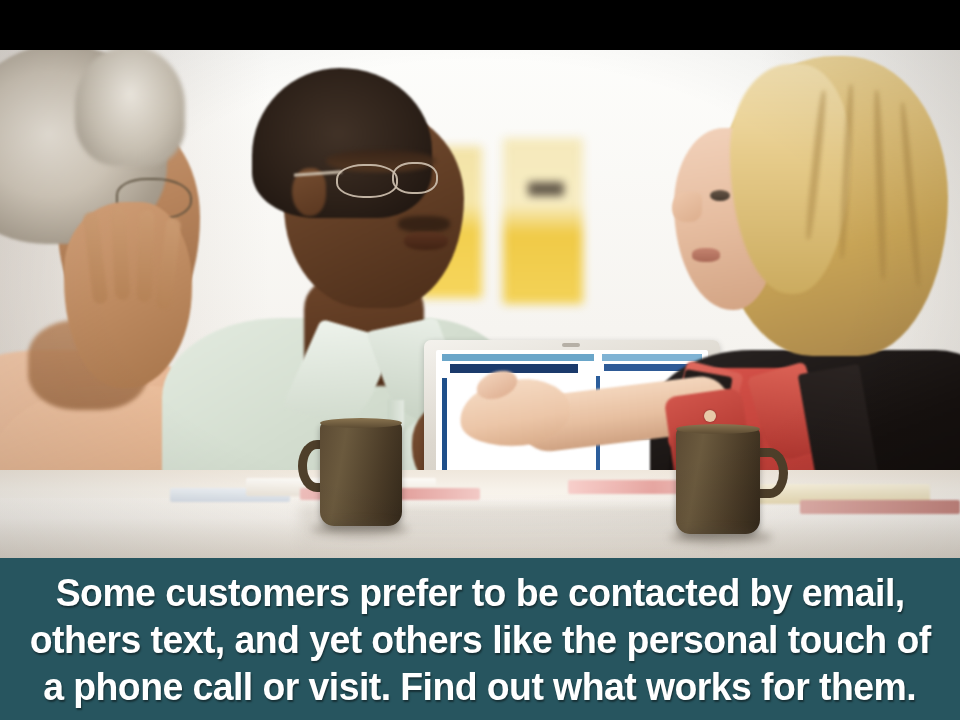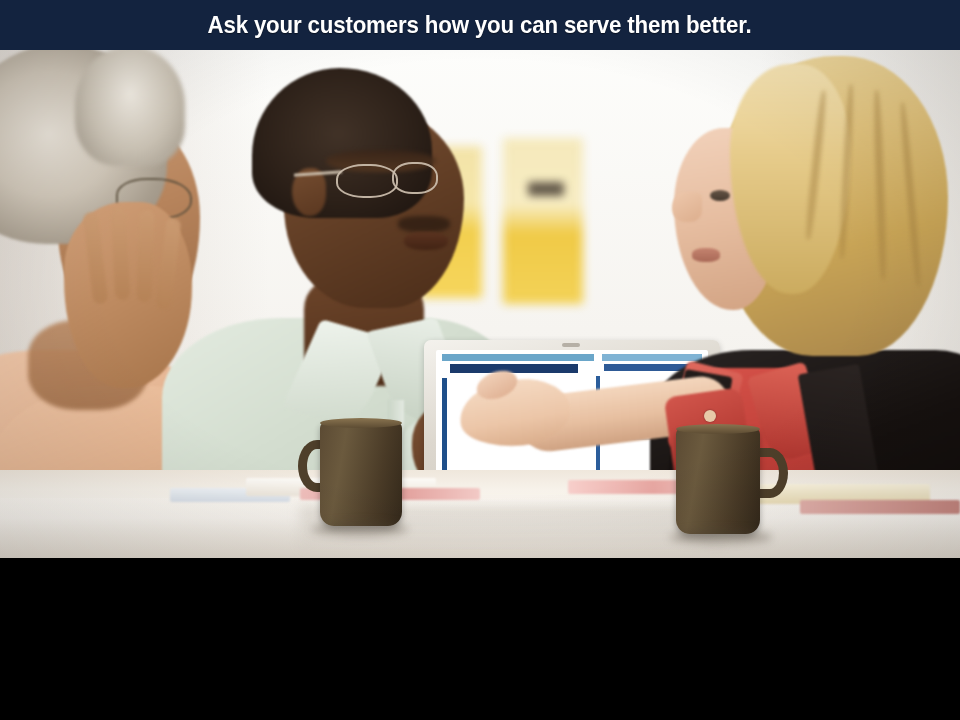--- a/index.html
+++ b/index.html
@@ -477,23 +477,20 @@
     transform:scaleX(0.96);
     white-space:nowrap;
     text-shadow:1px 2px 2px rgba(0,0,0,.45);
   }
 </style>
 </head>
 <body>
 
 <div class="slide">
 
-  <div class="top-bar">
-    <div class="top-bar-text">Ask your customers how you can serve them better.</div>
-  </div>
 
   <div class="photo">
 
     <div class="wall"></div>
     <div class="wall-shadow-l"></div>
     <div class="wall-shadow-r"></div>
 
     <div class="art art-1"></div>
     <div class="art art-2"></div>
     <div class="art-2-mark"></div>
@@ -607,14 +604,19 @@
     <div class="mug mug-right">
       <div class="mug-handle"></div>
       <div class="mug-body"></div>
       <div class="mug-rim"></div>
       <div class="mug-shadow"></div>
     </div>
 
     <div class="vignette"></div>
   </div>
 
+  <div class="bottom-bar">
+    <div class="caption-line">Some customers prefer to be contacted by email,</div>
+    <div class="caption-line">others text, and yet others like the personal touch of</div>
+    <div class="caption-line">a phone call or visit. Find out what works for them.</div>
+  </div>
 
 </div>
 
 </body></html>

